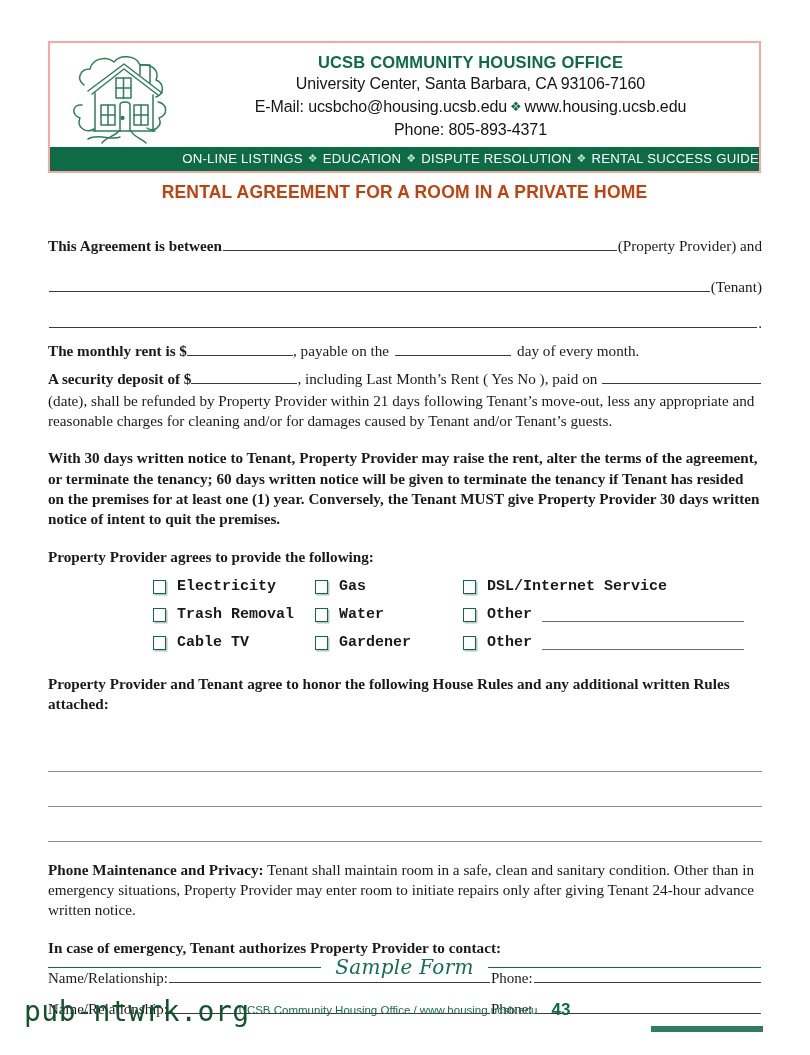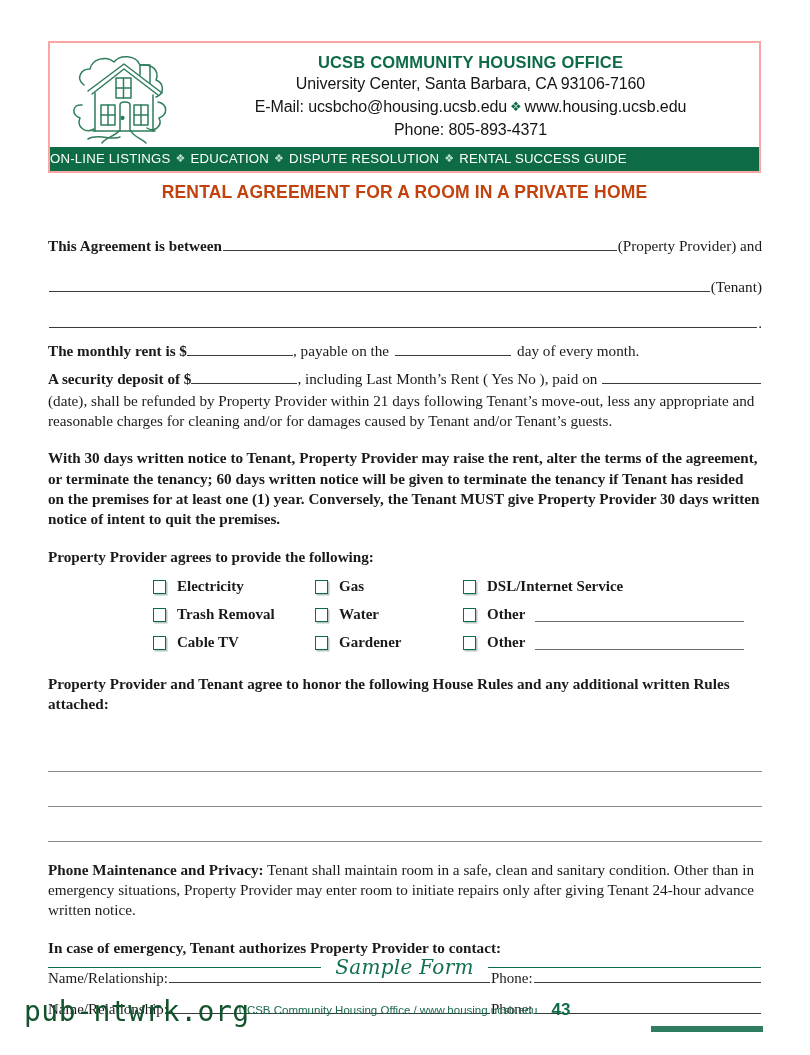--- a/index.html
+++ b/index.html
@@ -68,21 +68,21 @@
   .diamond {
     color: #0d6b46;
     font-size: 13px;
     vertical-align: 1px;
     padding: 0 3px;
   }
 
   .navbar {
     background: #0d6b46;
     color: #ffffff;
-    text-align: left;
+    text-align: right;
     font-family: "Liberation Sans", sans-serif;
     font-size: 13.2px;
     letter-spacing: 0.2px;
     padding: 4px 0 5px 0;
   }
   .navbar .nav-sep {
     color: #bfe3d2;
     padding: 0 5px;
     font-size: 11px;
     vertical-align: 1px;
@@ -149,20 +149,21 @@
 
   
   .provide-head {
     font-weight: bold;
     margin-top: 18px;
   }
   .cb-grid {
     margin-top: 6px;
     margin-left: 105px;
     width: 609px;
+    font-family: Liberation Mono, monospace;
   }
   .cb-row {
     display: flex;
     align-items: center;
     height: 28px;
   }
   .cb-cell {
     display: flex;
     align-items: center;
   }

